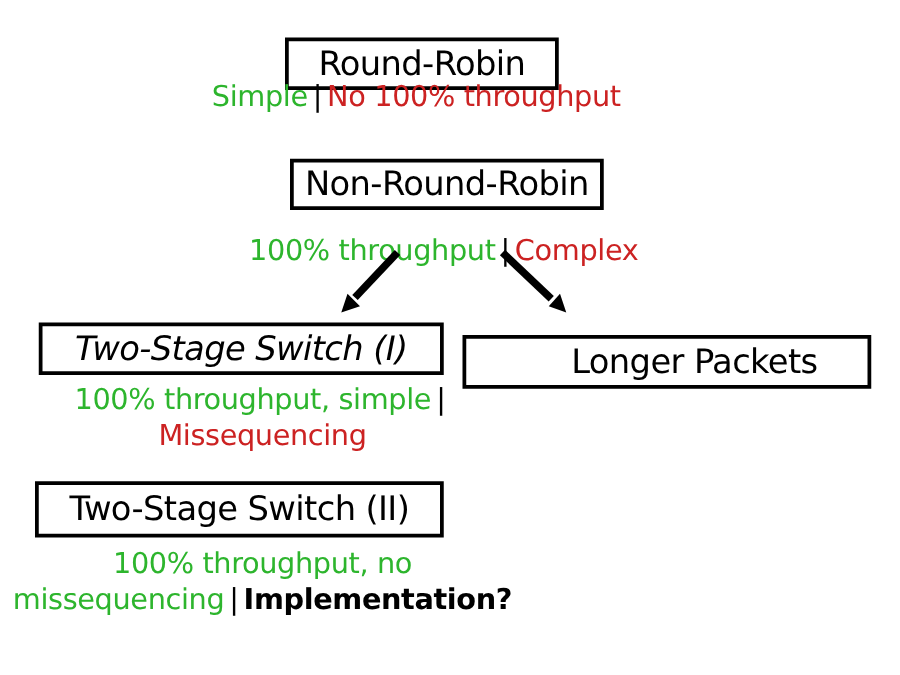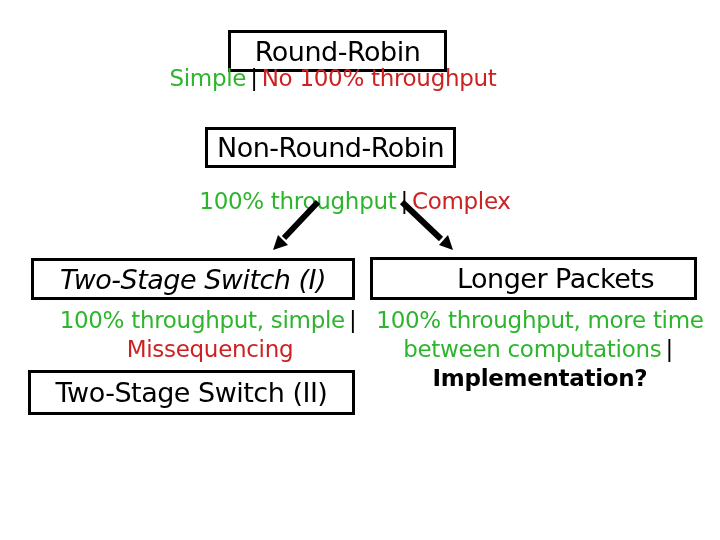--- a/index.html
+++ b/index.html
@@ -18,24 +18,24 @@
     background: #ffffff;
     display: flex;
     align-items: center;
     justify-content: center;
     font-size: 27px;
     letter-spacing: -0.5px;
     white-space: nowrap;
     box-sizing: border-box;
   }
   .box-rr  { left: 228px; top: 30px;  width: 219px; height: 42px; }
-  .box-nrr { left: 205px; top: 127px; width: 251px; height: 41px; }
+  .box-nrr { left: 232px; top: 127px; width: 251px; height: 41px; }
   .box-ts1 { left: 31px;  top: 258px; width: 324px; height: 42px; font-style: italic; }
-  .box-lp  { left: 370px; top: 257px; width: 327px; height: 43px; padding-left: 44px; }
-  .box-ts2 { left: 28px;  top: 370px; width: 327px; height: 45px; }
+  .box-lp  { left: 370px; top: 268px; width: 327px; height: 43px; padding-left: 44px; }
+  .box-ts2 { left: 28px;  top: 385px; width: 327px; height: 45px; }
   .caption {
     position: absolute;
     text-align: center;
     font-size: 23px;
     letter-spacing: -0.3px;
     line-height: 29px;
     white-space: nowrap;
   }
   .cap-rr  { left: 118px; top: 64px;  width: 430px; }
   .cap-nrr { left: 140px; top: 187px; width: 430px; }
@@ -79,27 +79,24 @@
   <div class="caption cap-ts1">
     <div class="line">
       <span class="green">100% throughput, simple</span><span class="pipe">|</span>
     </div>
     <div class="line">
       <span class="red">Missequencing</span>
     </div>
   </div>
 
   <div class="box box-lp">Longer Packets</div>
-  <div class="caption cap-lp">
+
+  <div class="box box-ts2">Two-Stage Switch (II)</div>
+  <div class="caption cap-ts2">
     <div class="line">
-      <span class="green">100% throughput, more time</span>
+      <span class="green">100% throughput, no</span>
     </div>
     <div class="line">
-      <span class="green">between computations</span><span class="pipe">|</span>
-    </div>
-    <div class="line">
-      <span class="question">Implementation?</span>
+      <span class="green">missequencing</span><span class="pipe">|</span><span class="question">Implementation?</span>
     </div>
   </div>
-
-  <div class="box box-ts2">Two-Stage Switch (II)</div>
 
 </div>
 
 </body></html>

